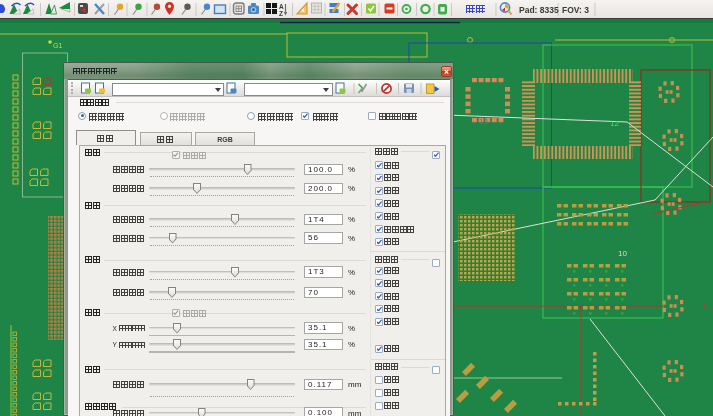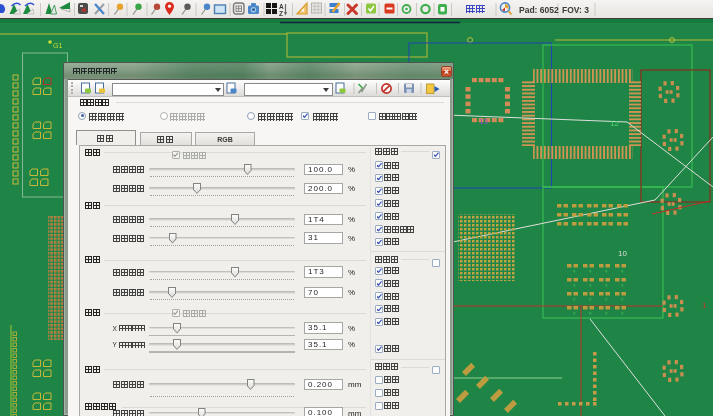--- a/index.html
+++ b/index.html
@@ -433,21 +433,21 @@
       <rect x="438" y="4" width="9" height="10.5" rx="2" fill="#3fae4f"></rect>
       <rect x="440.5" y="7" width="4" height="4.5" fill="#fff"></rect>
       <g transform="translate(500,2.5)">
         <circle cx="5" cy="5" r="4.6" fill="#f5f3f0" stroke="#4a86c8" stroke-width="1.6"></circle>
         <path d="M5 5 L5 1.5 A3.5 3.5 0 0 1 8.2 6.5 Z" fill="#e8a22e"></path>
         <path d="M5 5 L2 7.5 A3.5 3.5 0 0 0 5 8.5 Z" fill="#c03028"></path>
         <line x1="8.5" y1="8.5" x2="11.5" y2="12" stroke="#d8a84a" stroke-width="2"></line>
       </g>
     </svg>
     <div class="abs t" style="left:466px;top:4.5px;"><i class="cjblue" style="width:8.5px;height:8.5px;margin-right:1.5px;"></i><i class="cjblue" style="width:8.5px;height:8.5px;margin-right:1.5px;"></i></div>
-    <div class="abs" style="left:519px;top:4.5px;font-size:8.5px;font-weight:bold;color:#3a3a38">Pad: 6052</div>
+    <div class="abs" style="left:519px;top:4.5px;font-size:8.5px;font-weight:bold;color:#3a3a38">Pad: 8335</div>
     <div class="abs" style="left:562px;top:4.5px;font-size:8.5px;font-weight:bold;color:#3a3a38">FOV: 3</div>
   </div>
 <div class="abs" style="left:63px;top:62px;width:391px;height:354px;background:#8b9c8c;border:1px solid #4e544e;border-radius:2px 2px 0 0;box-shadow:inset 0 0 0 1px rgba(255,255,255,0.25)"></div>
 <div class="abs" style="left:64px;top:63px;width:389px;height:16px;border-radius:2px 2px 0 0;background:linear-gradient(90deg,rgba(35,105,60,0.12) 0%,rgba(35,105,60,0.15) 18%,rgba(30,100,56,0.45) 33%,rgba(30,100,56,0.48) 46%,rgba(60,125,80,0.25) 53%,rgba(30,100,56,0.42) 63%,rgba(80,135,95,0.18) 75%,rgba(45,112,68,0.34) 88%,rgba(45,112,68,0.3) 100%),linear-gradient(180deg,#aab7a7 0%,#94a691 45%,#80947d 78%,#8a9b85 100%)"></div>
 <div class="abs t" style="left:73px;top:67.5px;"><i class="cjt" style="width:6.5px;height:6.5px;margin-right:1px;"></i><i class="cjt" style="width:6.5px;height:6.5px;margin-right:1px;"></i><i class="cjt" style="width:6.5px;height:6.5px;margin-right:1px;"></i><i class="cjt" style="width:6.5px;height:6.5px;margin-right:1px;"></i><i class="cjt" style="width:6.5px;height:6.5px;margin-right:1px;"></i><i class="cjt" style="width:6.5px;height:6.5px;margin-right:1px;"></i></div>
 <div class="abs" style="left:440.5px;top:65.5px;width:11px;height:11.5px;border:1px solid #93402c;border-radius:2px;background:linear-gradient(#eda988 0%,#d96840 45%,#bb3a1b 50%,#cc5830 100%)">
     <svg width="9" height="9.5" style="display:block">
       <path d="M2.7 2.9 L6.3 6.6 M6.3 2.9 L2.7 6.6" stroke="#fff" stroke-width="1.1"></path>
     </svg>
   </div>
@@ -536,21 +536,21 @@
 <div class="abs t" style="left:112.5px;top:216.0px;"><i class="cj" style="width:7px;height:7px;margin-right:1px;"></i><i class="cj" style="width:7px;height:7px;margin-right:1px;"></i><i class="cj" style="width:7px;height:7px;margin-right:1px;"></i><i class="cj" style="width:7px;height:7px;margin-right:1px;"></i></div>
 <div class="track" style="top:218.0px"></div>
 <div class="thumb" style="left:231px;top:214.0px"></div>
 <div class="ticks" style="top:226.0px"></div>
 <div class="vbox" style="top:213.7px">1T4</div>
 <div class="unit" style="top:216.0px">%</div>
 <div class="abs t" style="left:112.5px;top:234.5px;"><i class="cj" style="width:7px;height:7px;margin-right:1px;"></i><i class="cj" style="width:7px;height:7px;margin-right:1px;"></i><i class="cj" style="width:7px;height:7px;margin-right:1px;"></i><i class="cj" style="width:7px;height:7px;margin-right:1px;"></i></div>
 <div class="track" style="top:236.5px"></div>
 <div class="thumb" style="left:168.5px;top:232.5px"></div>
 <div class="ticks" style="top:244.5px"></div>
-<div class="vbox" style="top:232.2px">31</div>
+<div class="vbox" style="top:232.2px">56</div>
 <div class="unit" style="top:234.5px">%</div>
 <div class="abs t" style="left:85px;top:256.0px;"><i class="cjb" style="width:7px;height:7px;margin-right:1px;"></i><i class="cjb" style="width:7px;height:7px;margin-right:1px;"></i></div>
 <div class="hline" style="left:104px;top:259.5px;width:262px"></div>
 <div class="abs t" style="left:112.5px;top:268.5px;"><i class="cj" style="width:7px;height:7px;margin-right:1px;"></i><i class="cj" style="width:7px;height:7px;margin-right:1px;"></i><i class="cj" style="width:7px;height:7px;margin-right:1px;"></i><i class="cj" style="width:7px;height:7px;margin-right:1px;"></i></div>
 <div class="track" style="top:270.5px"></div>
 <div class="thumb" style="left:231px;top:266.5px"></div>
 <div class="ticks" style="top:278.5px"></div>
 <div class="vbox" style="top:266.2px">1T3</div>
 <div class="unit" style="top:268.5px">%</div>
 <div class="abs t" style="left:112.5px;top:289.0px;"><i class="cj" style="width:7px;height:7px;margin-right:1px;"></i><i class="cj" style="width:7px;height:7px;margin-right:1px;"></i><i class="cj" style="width:7px;height:7px;margin-right:1px;"></i><i class="cj" style="width:7px;height:7px;margin-right:1px;"></i></div>
@@ -576,21 +576,21 @@
 <div class="thumb" style="left:173px;top:339.0px"></div>
 <div class="solidtick" style="top:351.0px"></div>
 <div class="vbox" style="top:338.7px">35.1</div>
 <div class="unit" style="top:341.0px">%</div>
 <div class="abs t" style="left:85px;top:365.5px;"><i class="cjb" style="width:7px;height:7px;margin-right:1px;"></i><i class="cjb" style="width:7px;height:7px;margin-right:1px;"></i></div>
 <div class="hline" style="left:104px;top:369px;width:262px"></div>
 <div class="abs t" style="left:112.5px;top:381.0px;"><i class="cj" style="width:7px;height:7px;margin-right:1px;"></i><i class="cj" style="width:7px;height:7px;margin-right:1px;"></i><i class="cj" style="width:7px;height:7px;margin-right:1px;"></i><i class="cj" style="width:7px;height:7px;margin-right:1px;"></i></div>
 <div class="track" style="top:383.0px"></div>
 <div class="thumb" style="left:246.5px;top:379.0px"></div>
 <div class="ticks" style="top:395.5px"></div>
-<div class="vbox" style="top:378.7px">0.200</div>
+<div class="vbox" style="top:378.7px">0.117</div>
 <div class="unit" style="top:381.0px">mm</div>
 <div class="abs t" style="left:85px;top:403.0px;"><i class="cjb" style="width:7px;height:7px;margin-right:1px;"></i><i class="cjb" style="width:7px;height:7px;margin-right:1px;"></i><i class="cjb" style="width:7px;height:7px;margin-right:1px;"></i><i class="cjb" style="width:7px;height:7px;margin-right:1px;"></i></div>
 <div class="hline" style="left:122px;top:406.5px;width:244px"></div>
 <div class="abs t" style="left:112.5px;top:409.5px;"><i class="cj" style="width:7px;height:7px;margin-right:1px;"></i><i class="cj" style="width:7px;height:7px;margin-right:1px;"></i><i class="cj" style="width:7px;height:7px;margin-right:1px;"></i><i class="cj" style="width:7px;height:7px;margin-right:1px;"></i></div>
 <div class="track" style="top:411.5px"></div>
 <div class="thumb" style="left:197.5px;top:407.5px"></div>
 <div class="vbox" style="top:407.2px">0.100</div>
 <div class="unit" style="top:409.5px">mm</div>
 <div class="abs" style="left:369.5px;top:147px;width:0;height:269px;border-left:1px solid #e4e3df"></div>
 <div class="abs t" style="left:375px;top:147.5px;"><i class="cj" style="width:7px;height:7px;margin-right:1px;"></i><i class="cj" style="width:7px;height:7px;margin-right:1px;"></i><i class="cj" style="width:7px;height:7px;margin-right:1px;"></i></div>

